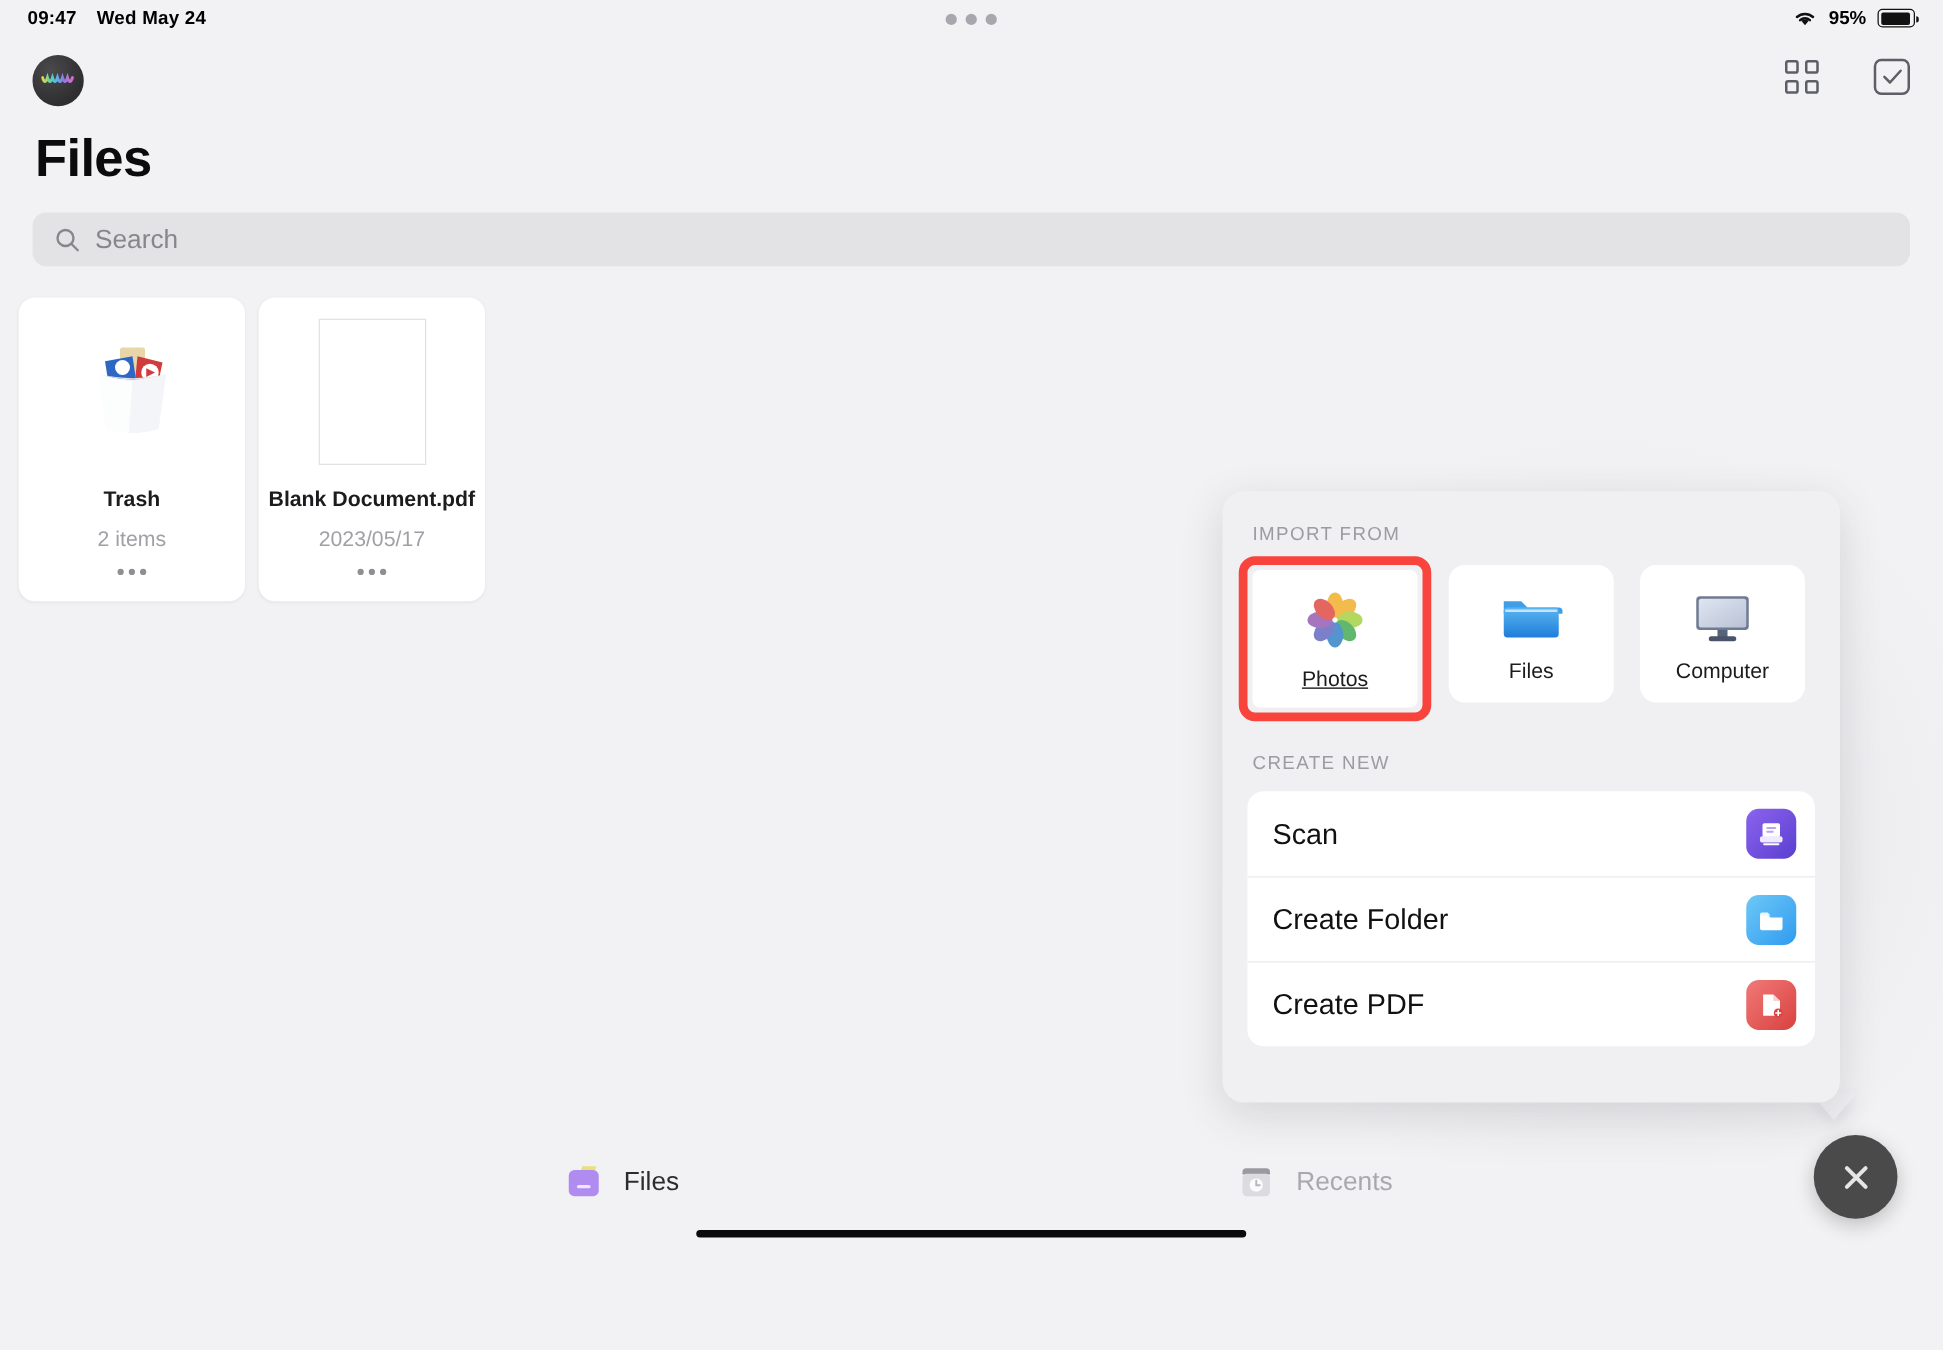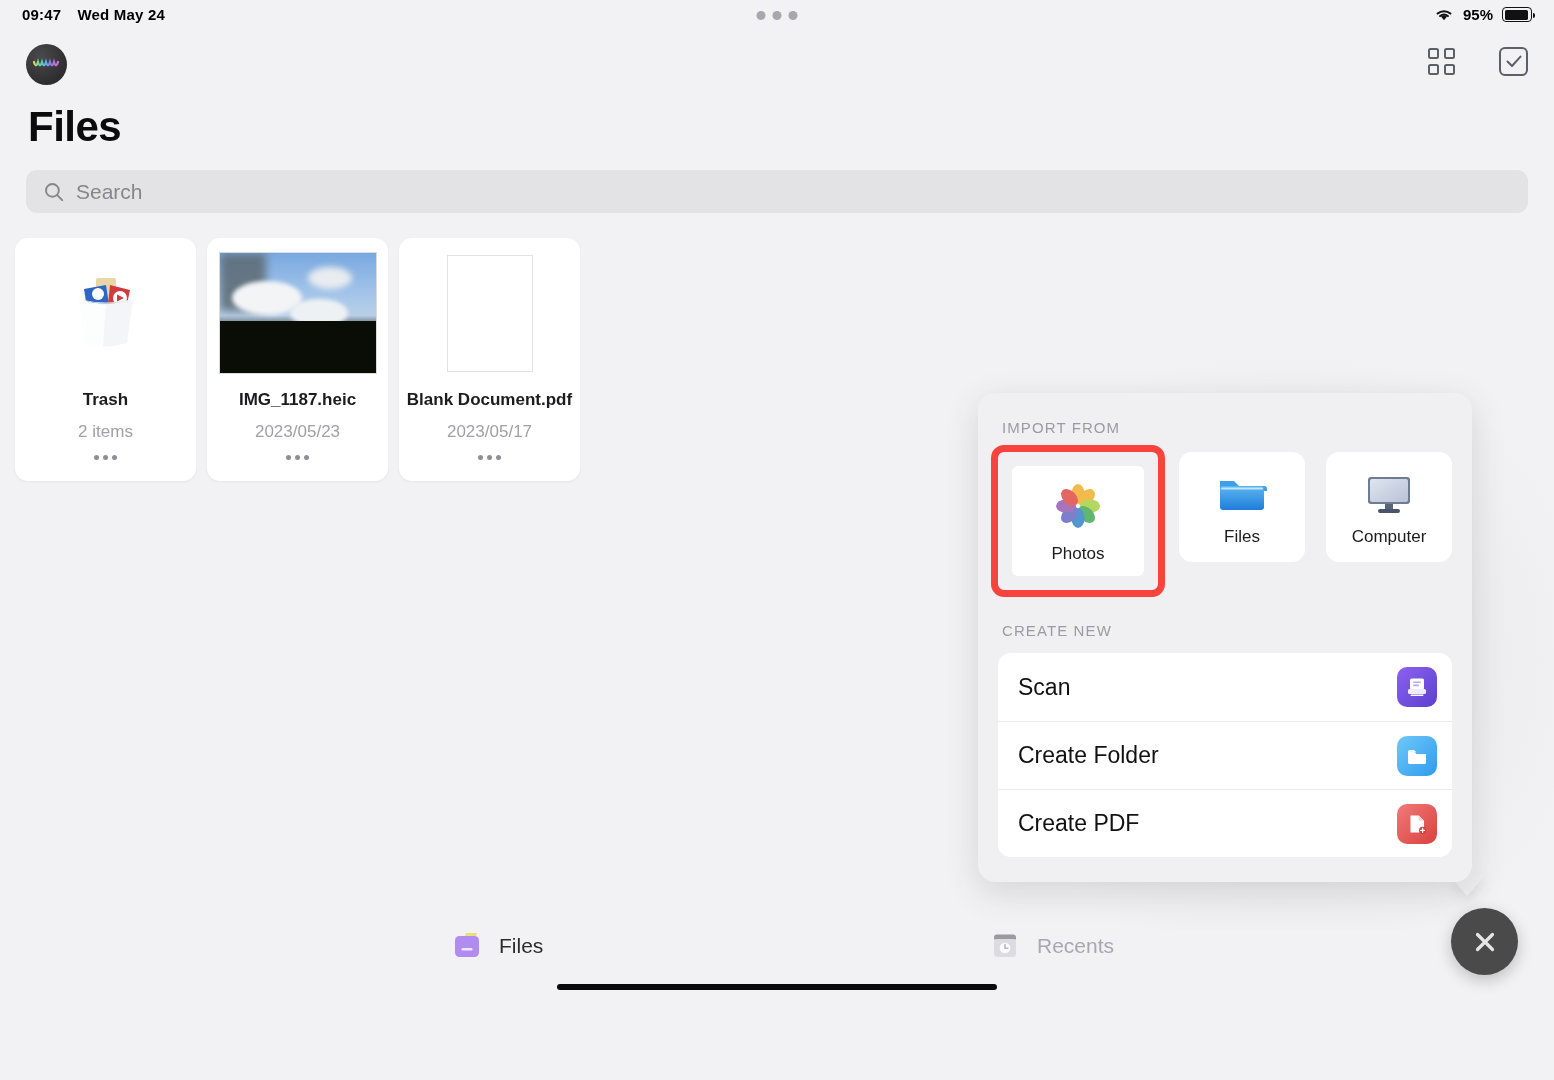--- a/index.html
+++ b/index.html
@@ -147,22 +147,23 @@
     font-size: 15px; color: #9b9ba1; letter-spacing: 1.1px;
     margin-left: 4px;
   }
   .import-row { display:flex; gap: 21px; margin-top: 16px; }
   .imp-tile {
     width: 132px; height: 110px; background:#fff; border-radius: 13px;
     display:flex; flex-direction:column; align-items:center; justify-content:center; gap: 10px;
   }
   .imp-tile .lbl { font-size: 17px; color:#1c1c1e; }
   .imp-wrap.selected {
-    border: 7px solid #f8443c; border-radius: 13px; padding: 14px;
+    border: 7px solid #f8443c; border-radius: 13px; padding: 4px;
     margin: -7px -7px -7px -7px;
+    text-decoration: underline;
   }
   .imp-wrap.selected .imp-tile { border-radius: 6px; width: 132px; height: 110px; }
 
   .create-label { margin-top: 32px; }
   .create-list {
     margin-top: 14px; background:#fff; border-radius: 13px; overflow:hidden;
   }
   .crow {
     height: 68px; display:flex; align-items:center; justify-content:space-between;
     padding: 0 15px 0 20px; border-top: 1px solid #eaeaee;
@@ -285,38 +286,20 @@
       <div class="cmeta">2 items</div>
       <div class="dots">
           <i></i>
           <i></i>
           <i></i>
         </div>
     </div>
 
 
 
-    <div class="card">
-      <div class="thumb">
-        <div class="photo-thumb">
-          <div class="dark"></div>
-          <div class="cloud3"></div>
-          <div class="cloud1"></div>
-          <div class="cloud2"></div>
-          <div class="trees"></div>
-        </div>
-      </div>
-      <div class="cname">IMG_1187.heic</div>
-      <div class="cmeta">2023/05/23</div>
-      <div class="dots">
-          <i></i>
-          <i></i>
-          <i></i>
-        </div>
-    </div>
 
     <div class="card">
       <div class="thumb">
         <div class="blank-doc"></div>
       </div>
       <div class="cname">Blank Document.pdf</div>
       <div class="cmeta">2023/05/17</div>
       <div class="dots">
           <i></i>
           <i></i>

